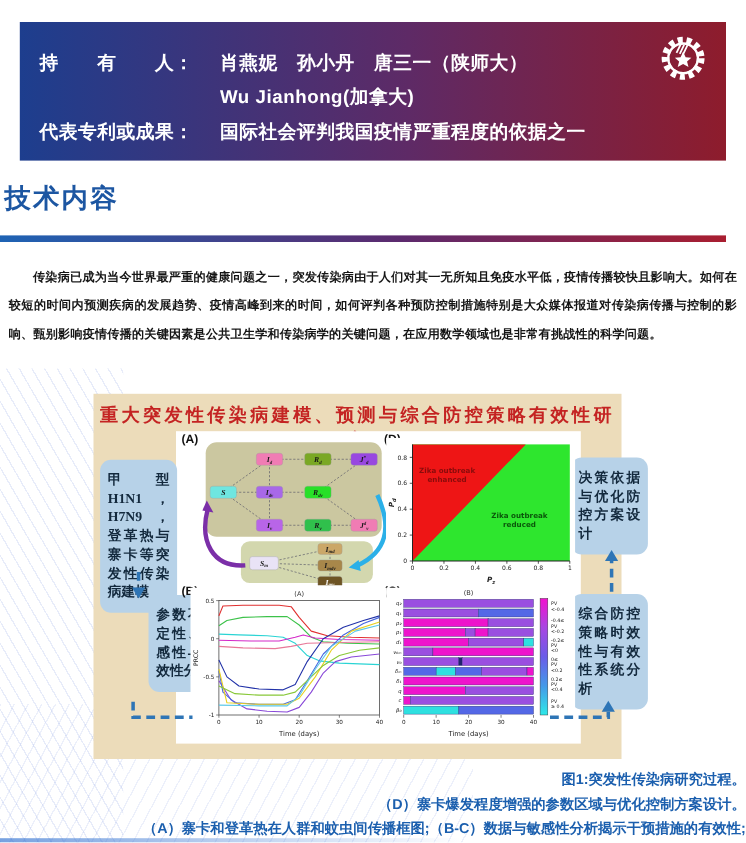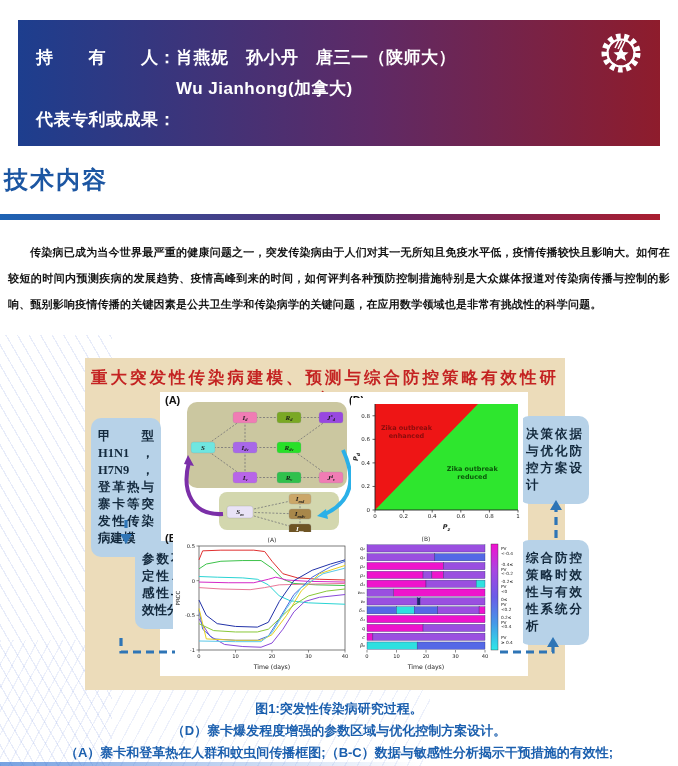--- a/index.html
+++ b/index.html
@@ -18,21 +18,21 @@
     background:linear-gradient(90deg,#2e6fd0,rgba(120,160,230,0));opacity:.65;}
 
   
   .header-band{
     position:absolute;left:18px;top:20px;width:642px;height:126px;
     background:linear-gradient(90deg,#1d3e8e 0%,#5e2a66 55%,#8e1c2c 100%);
     color:#fff;box-sizing:border-box;padding:22px 24px 0 18px;
   }
   .h-row{display:flex;font-size:17px;font-weight:bold;line-height:31px;letter-spacing:.5px;}
   .h-label{width:140px;flex:0 0 140px;white-space:nowrap;font-family:Liberation Serif, serif;}
-  .h-value{white-space:nowrap;}
+  .h-value{white-space:nowrap;margin-left:24px;}
   .badge{position:absolute;right:16px;top:10px;width:46px;height:46px;}
 
   
   .section-title{
     position:absolute;left:4px;top:164px;
     font-size:24px;font-weight:bold;color:#1c56a2;letter-spacing:2px;
   }
   .rule{
     position:absolute;left:0;top:214px;width:660px;height:6px;
     background:linear-gradient(90deg,#1e63b4 0%,#5c2a6e 55%,#a91e30 100%);
@@ -70,21 +70,21 @@
   .corner-label{position:absolute;font-size:11px;font-weight:bold;color:#111;}
   .cl-a{left:80px;top:36px;} .cl-d{left:264px;top:36px;}
   .cl-b{left:80px;top:174px;} .cl-c{left:264px;top:174px;}
   .panel-svg{position:absolute;}
   #svgA{left:88px;top:40px;} #svgD{left:266px;top:40px;}
   #svgB{left:88px;top:176px;} #svgC{left:266px;top:176px;}
   .overlay{position:absolute;left:0;top:0;pointer-events:none;}
 
   
   .caption{
-    position:absolute;left:0;top:698px;width:678px;text-align:center;
+    position:absolute;left:0;top:698px;width:678px;text-align:right;
     color:#1b5fae;font-weight:bold;font-size:13px;line-height:22px;
   }
 </style>
 </head>
 <body>
 
 <div class="deco deco-left"></div>
 <div class="deco deco-bottom"></div>
 <div class="bottom-bar"></div>
 
@@ -92,20 +92,21 @@
   <div class="h-row">
     <span class="h-label">持　　有　　人：</span>
     <span class="h-value">肖燕妮　孙小丹　唐三一（陕师大）</span>
   </div>
   <div class="h-row">
     <span class="h-label"></span>
     <span class="h-value">Wu Jianhong(加拿大)</span>
   </div>
   <div class="h-row">
     <span class="h-label">代表专利或成果：</span>
+    <span class="h-value">国际社会评判我国疫情严重程度的依据之一</span>
   </div>
   <svg class="badge" viewBox="0 0 46 46" width="46" height="46">
     <circle cx="23" cy="23" r="16" fill="none" stroke="#ffffff" stroke-width="7" stroke-dasharray="4.4 3.4"></circle>
     <circle cx="23" cy="23" r="13.5" fill="none" stroke="#ffffff" stroke-width="2.2"></circle>
     <path d="M17 18 L21 10 M20 19 L24 10.5 M23 19.5 L27 11" stroke="#ffffff" stroke-width="1.6" fill="none"></path>
     <path d="M23 17 L25.3 22 L30.5 22.4 L26.6 25.8 L27.9 31 L23 28.2 L18.1 31 L19.4 25.8 L15.5 22.4 L20.7 22Z" fill="#ffffff"></path>
   </svg>
 </div>
 
 <div class="section-title">技术内容</div>

